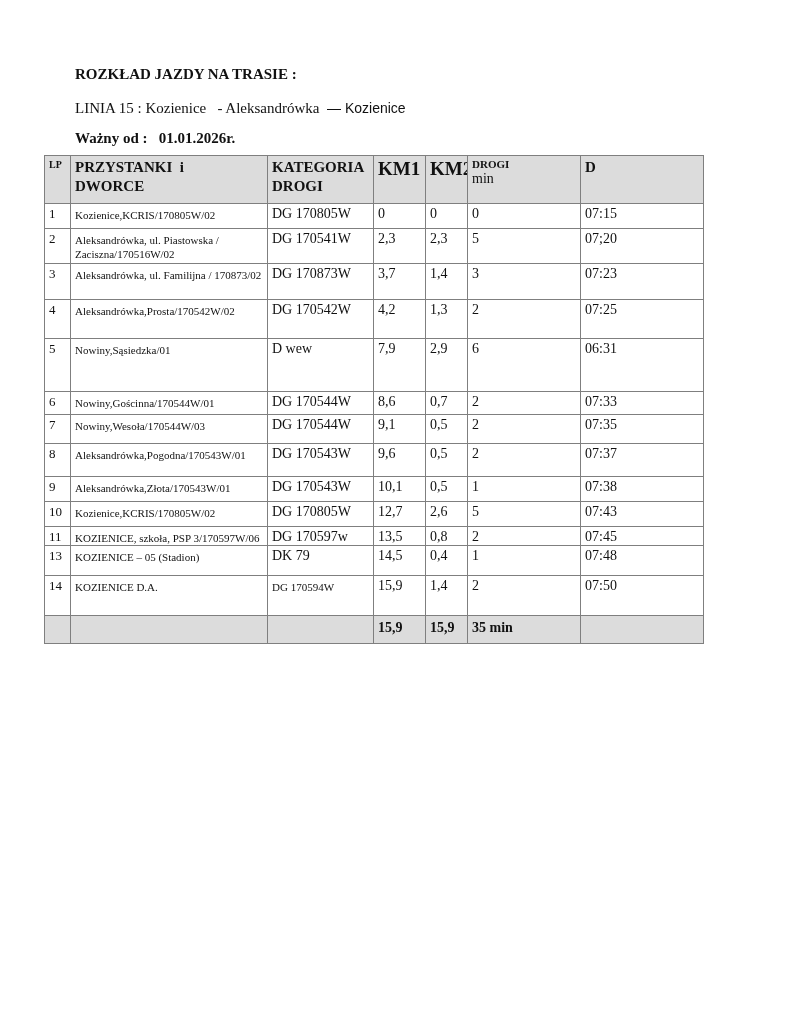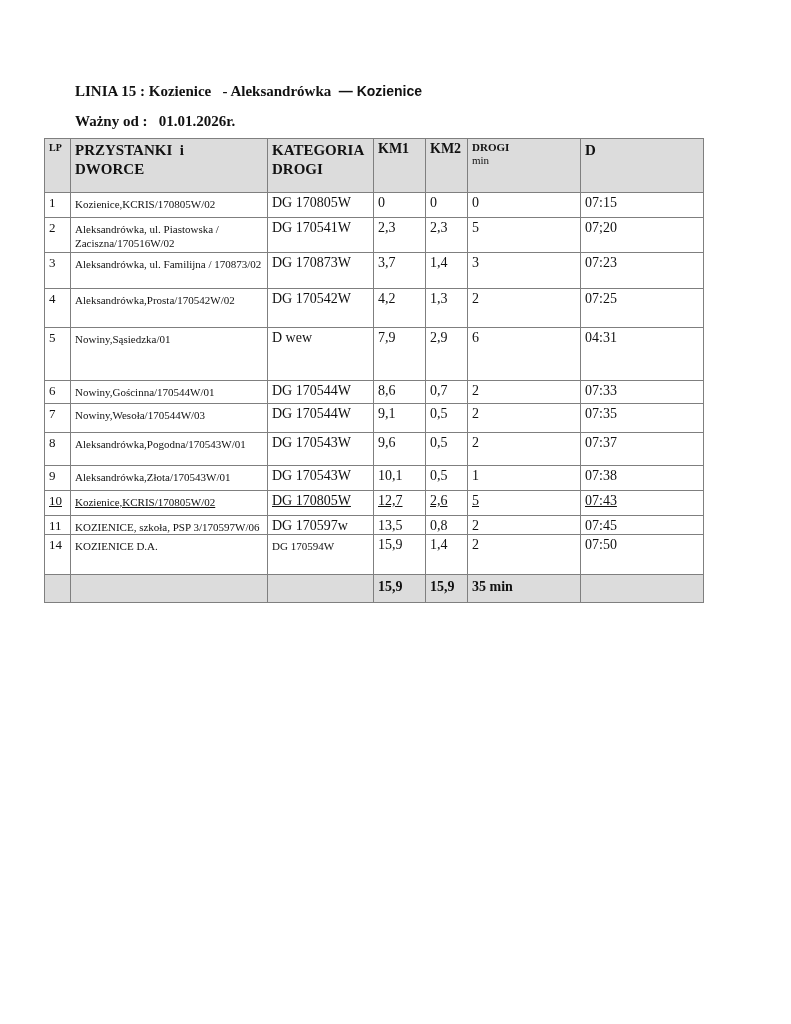--- a/index.html
+++ b/index.html
@@ -15,21 +15,21 @@
   .headings { padding: 66px 0 0 75px; }
   .doc-title {
     margin: 0;
     font-size: 15px;
     font-weight: bold;
     white-space: pre-wrap;
   }
   .line-title {
     margin: 17px 0 0 0;
     font-size: 15px;
-    font-weight: bold;
+    font-weight: normal;
     white-space: pre-wrap;
   }
   .line-title .sans {
     font-family: "Liberation Sans", "DejaVu Sans", sans-serif;
     font-size: 14px;
     white-space: pre-wrap;
   }
   .valid-from {
     margin: 13px 0 8px 0;
     font-size: 15px;
@@ -46,53 +46,54 @@
     border: 1px solid #7f7f7f;
     vertical-align: top;
     padding: 2px 3px 0 4px;
     overflow: hidden;
     text-align: left;
     font-weight: normal;
   }
   .timetable thead th { background: #dcdcdc; }
   th.h-lp   { font-size: 10px; font-weight: bold; padding-top: 3px; }
   th.h-big  { font-size: 15px; font-weight: bold; line-height: 1.25; white-space: pre-wrap; }
-  th.h-km   { font-size: 14px; font-weight: bold; }
+  th.h-km   { font-size: 19px; font-weight: bold; }
   th.h-czas { font-size: 11px; }
   .czas-top { font-weight: bold; font-size: 11px; line-height: 1.2; }
-  .czas-sub { font-weight: normal; font-size: 11px; line-height: 1.2; }
+  .czas-sub { font-weight: normal; font-size: 14px; line-height: 1.2; }
   td.c-lp   { font-size: 13px; }
   td.c-stop { font-size: 11px; line-height: 1.3; overflow-wrap: break-word; padding-top: 4px; }
   td.c-cat  { font-size: 14px; }
   td.c-cat.cat-small { font-size: 11px; padding-top: 5px; }
   td.c-num  { font-size: 14px; }
   td.c-time { font-size: 14px; }
-  tr.rhdr  { height: 54px; }
+  tr.rhdr  { height: 48px; }
   tr.r1  { height: 25px; }
   tr.r2  { height: 35px; }
   tr.r3  { height: 36px; }
   tr.r4  { height: 39px; }
   tr.r5  { height: 53px; }
   tr.r6  { height: 23px; }
   tr.r7  { height: 29px; }
   tr.r8  { height: 33px; }
   tr.r9  { height: 25px; }
-  tr.r10 { height: 25px; text-decoration: underline; }
+  tr.r10 { height: 25px; }
   tr.r11 { height: 18px; }
   tr.r12 { height: 35px; }
   tr.r13 { height: 30px; }
   tr.r14 { height: 40px; }
   tr.rfoot { height: 28px; }
   tr.rfoot td { background: #dcdcdc; font-weight: bold; font-size: 14px; padding-top: 4px; }
 </style>
 </head>
 <body>
 
 <div class="page">
   <div class="headings">
+    <p class="doc-title">ROZKŁAD JAZDY NA TRASIE :</p>
     <p class="line-title"><span>LINIA 15 : Kozienice   - Aleksandrówka  </span><span class="sans">— Kozienice</span></p>
     <p class="valid-from">Ważny od :   01.01.2026r.</p>
   </div>
 
   <table class="timetable">
     <colgroup>
       <col style="width:26px">
         <col style="width:197px">
         <col style="width:106px">
         <col style="width:52px">
@@ -153,21 +154,21 @@
         <td class="c-num">2</td>
         <td class="c-time">07:25</td>
       </tr>
       <tr class="r5">
         <td class="c-lp">5</td>
         <td class="c-stop">Nowiny,Sąsiedzka/01</td>
         <td class="c-cat">D wew</td>
         <td class="c-num">7,9</td>
         <td class="c-num">2,9</td>
         <td class="c-num">6</td>
-        <td class="c-time">04:31</td>
+        <td class="c-time">06:31</td>
       </tr>
       <tr class="r6">
         <td class="c-lp">6</td>
         <td class="c-stop">Nowiny,Gościnna/170544W/01</td>
         <td class="c-cat">DG 170544W</td>
         <td class="c-num">8,6</td>
         <td class="c-num">0,7</td>
         <td class="c-num">2</td>
         <td class="c-time">07:33</td>
       </tr>
@@ -209,20 +210,29 @@
       </tr>
       <tr class="r11">
         <td class="c-lp">11</td>
         <td class="c-stop">KOZIENICE, szkoła, PSP 3/170597W/06</td>
         <td class="c-cat">DG 170597w</td>
         <td class="c-num">13,5</td>
         <td class="c-num">0,8</td>
         <td class="c-num">2</td>
         <td class="c-time">07:45</td>
       </tr>
+      <tr class="r13">
+        <td class="c-lp">13</td>
+        <td class="c-stop">KOZIENICE – 05 (Stadion)</td>
+        <td class="c-cat">DK 79</td>
+        <td class="c-num">14,5</td>
+        <td class="c-num">0,4</td>
+        <td class="c-num">1</td>
+        <td class="c-time">07:48</td>
+      </tr>
       <tr class="r14">
         <td class="c-lp">14</td>
         <td class="c-stop">KOZIENICE D.A.</td>
         <td class="c-cat cat-small">DG 170594W</td>
         <td class="c-num">15,9</td>
         <td class="c-num">1,4</td>
         <td class="c-num">2</td>
         <td class="c-time">07:50</td>
       </tr>
     </tbody>

